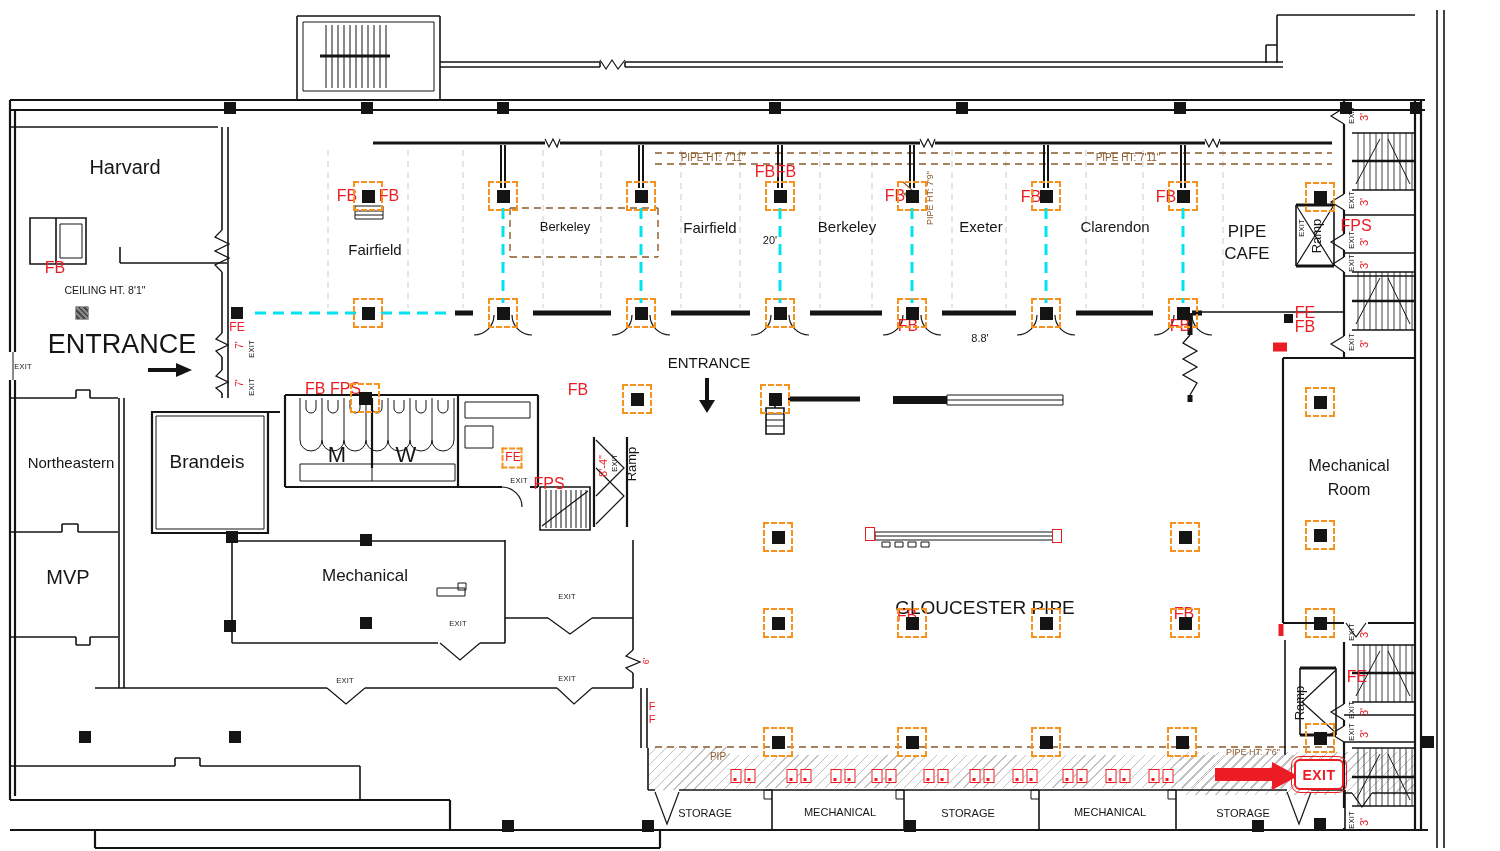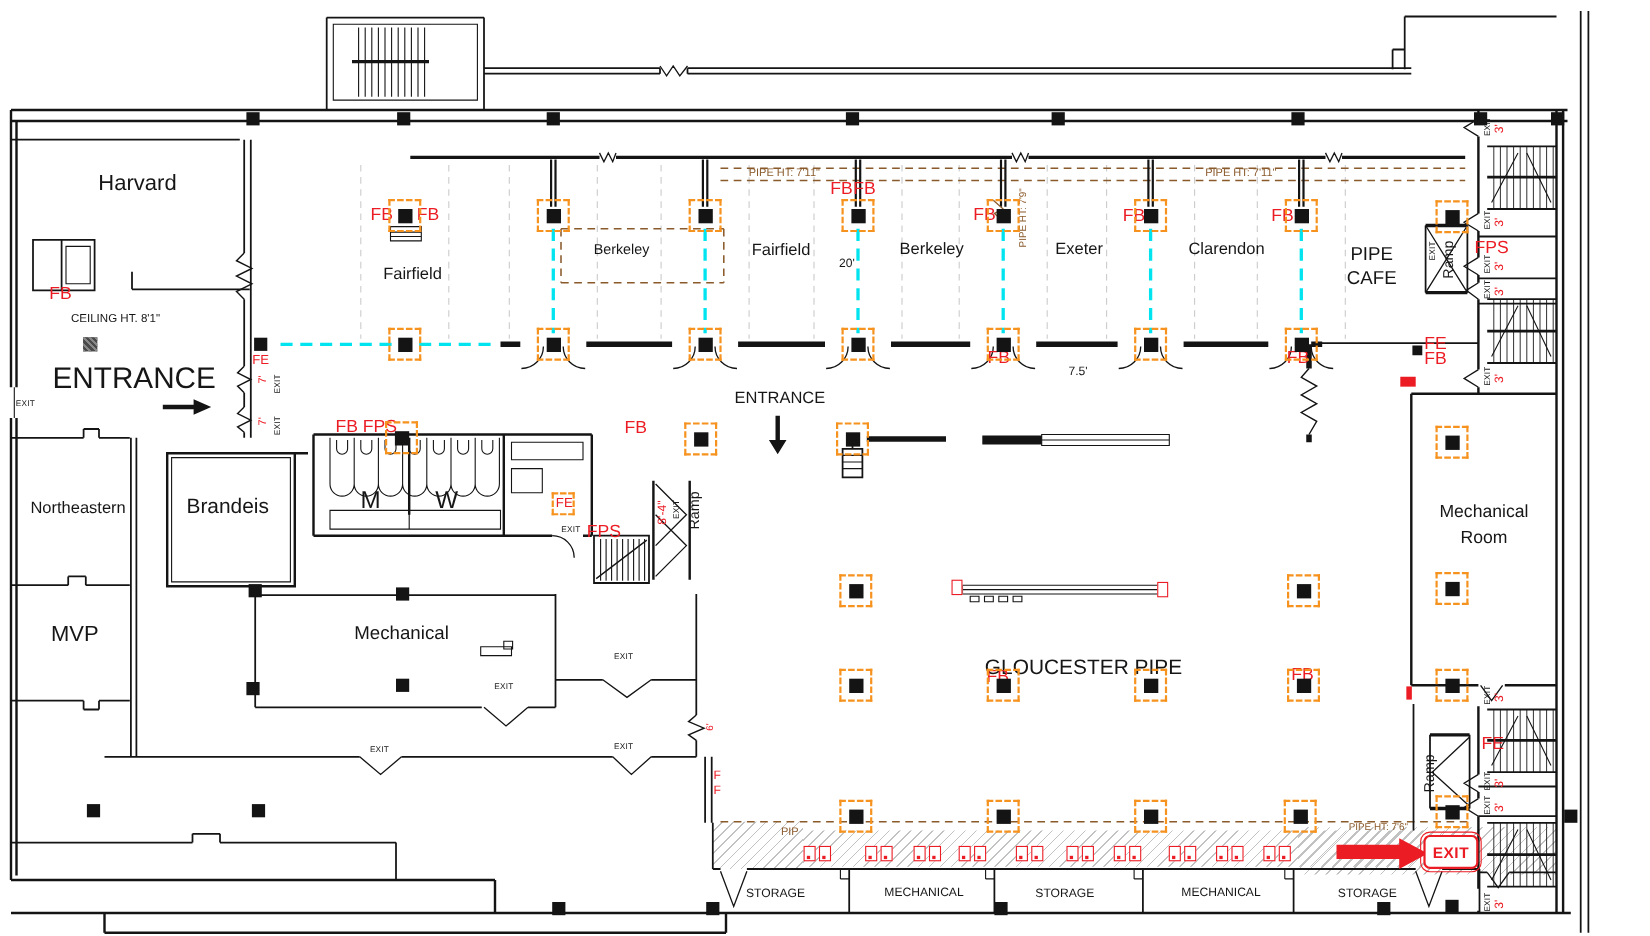--- a/index.html
+++ b/index.html
@@ -95,21 +95,21 @@
       <span class="lbl lb" style="left: 705px; top: 813px; font-size: 11px; transform: translate(-50%, -50%);">STORAGE</span>
       <span class="lbl lb" style="left: 840px; top: 812px; font-size: 11px; transform: translate(-50%, -50%);">MECHANICAL</span>
       <span class="lbl lb" style="left: 968px; top: 813px; font-size: 11px; transform: translate(-50%, -50%);">STORAGE</span>
       <span class="lbl lb" style="left: 1110px; top: 812px; font-size: 11px; transform: translate(-50%, -50%);">MECHANICAL</span>
       <span class="lbl lb" style="left: 1243px; top: 813px; font-size: 11px; transform: translate(-50%, -50%);">STORAGE</span>
       <span class="lbl lb" style="left: 1316px; top: 236px; font-size: 13px; transform: translate(-50%, -50%) rotate(-90deg);">Ramp</span>
       <span class="lbl lb" style="left: 1299px; top: 703px; font-size: 13px; transform: translate(-50%, -50%) rotate(-90deg);">Ramp</span>
       <span class="lbl lb" style="left: 631px; top: 464px; font-size: 13px; transform: translate(-50%, -50%) rotate(-90deg);">Ramp</span>
       <span class="lbl lb" style="left: 105px; top: 290px; font-size: 10.5px; transform: translate(-50%, -50%);">CEILING HT. 8'1"</span>
       <span class="lbl lb" style="left: 770px; top: 240px; font-size: 11px; transform: translate(-50%, -50%);">20'</span>
-      <span class="lbl lb" style="left: 980px; top: 338px; font-size: 11px; transform: translate(-50%, -50%);">7.5'</span>
+      <span class="lbl lb" style="left: 980px; top: 338px; font-size: 11px; transform: translate(-50%, -50%);">8.8'</span>
       <span class="lbl lx" style="left: 23px; top: 367px; transform: translate(-50%, -50%);">EXIT</span>
       <span class="lbl lx" style="left: 252px; top: 349px; transform: translate(-50%, -50%) rotate(-90deg);">EXIT</span>
       <span class="lbl lx" style="left: 252px; top: 387px; transform: translate(-50%, -50%) rotate(-90deg);">EXIT</span>
       <span class="lbl lx" style="left: 519px; top: 481px; transform: translate(-50%, -50%);">EXIT</span>
       <span class="lbl lx" style="left: 615px; top: 463px; transform: translate(-50%, -50%) rotate(-90deg);">EXIT</span>
       <span class="lbl lx" style="left: 345px; top: 681px; transform: translate(-50%, -50%);">EXIT</span>
       <span class="lbl lx" style="left: 458px; top: 624px; transform: translate(-50%, -50%);">EXIT</span>
       <span class="lbl lx" style="left: 567px; top: 597px; transform: translate(-50%, -50%);">EXIT</span>
       <span class="lbl lx" style="left: 567px; top: 679px; transform: translate(-50%, -50%);">EXIT</span>
       <span class="lbl lx" style="left: 1302px; top: 228px; transform: translate(-50%, -50%) rotate(-90deg);">EXIT</span>

